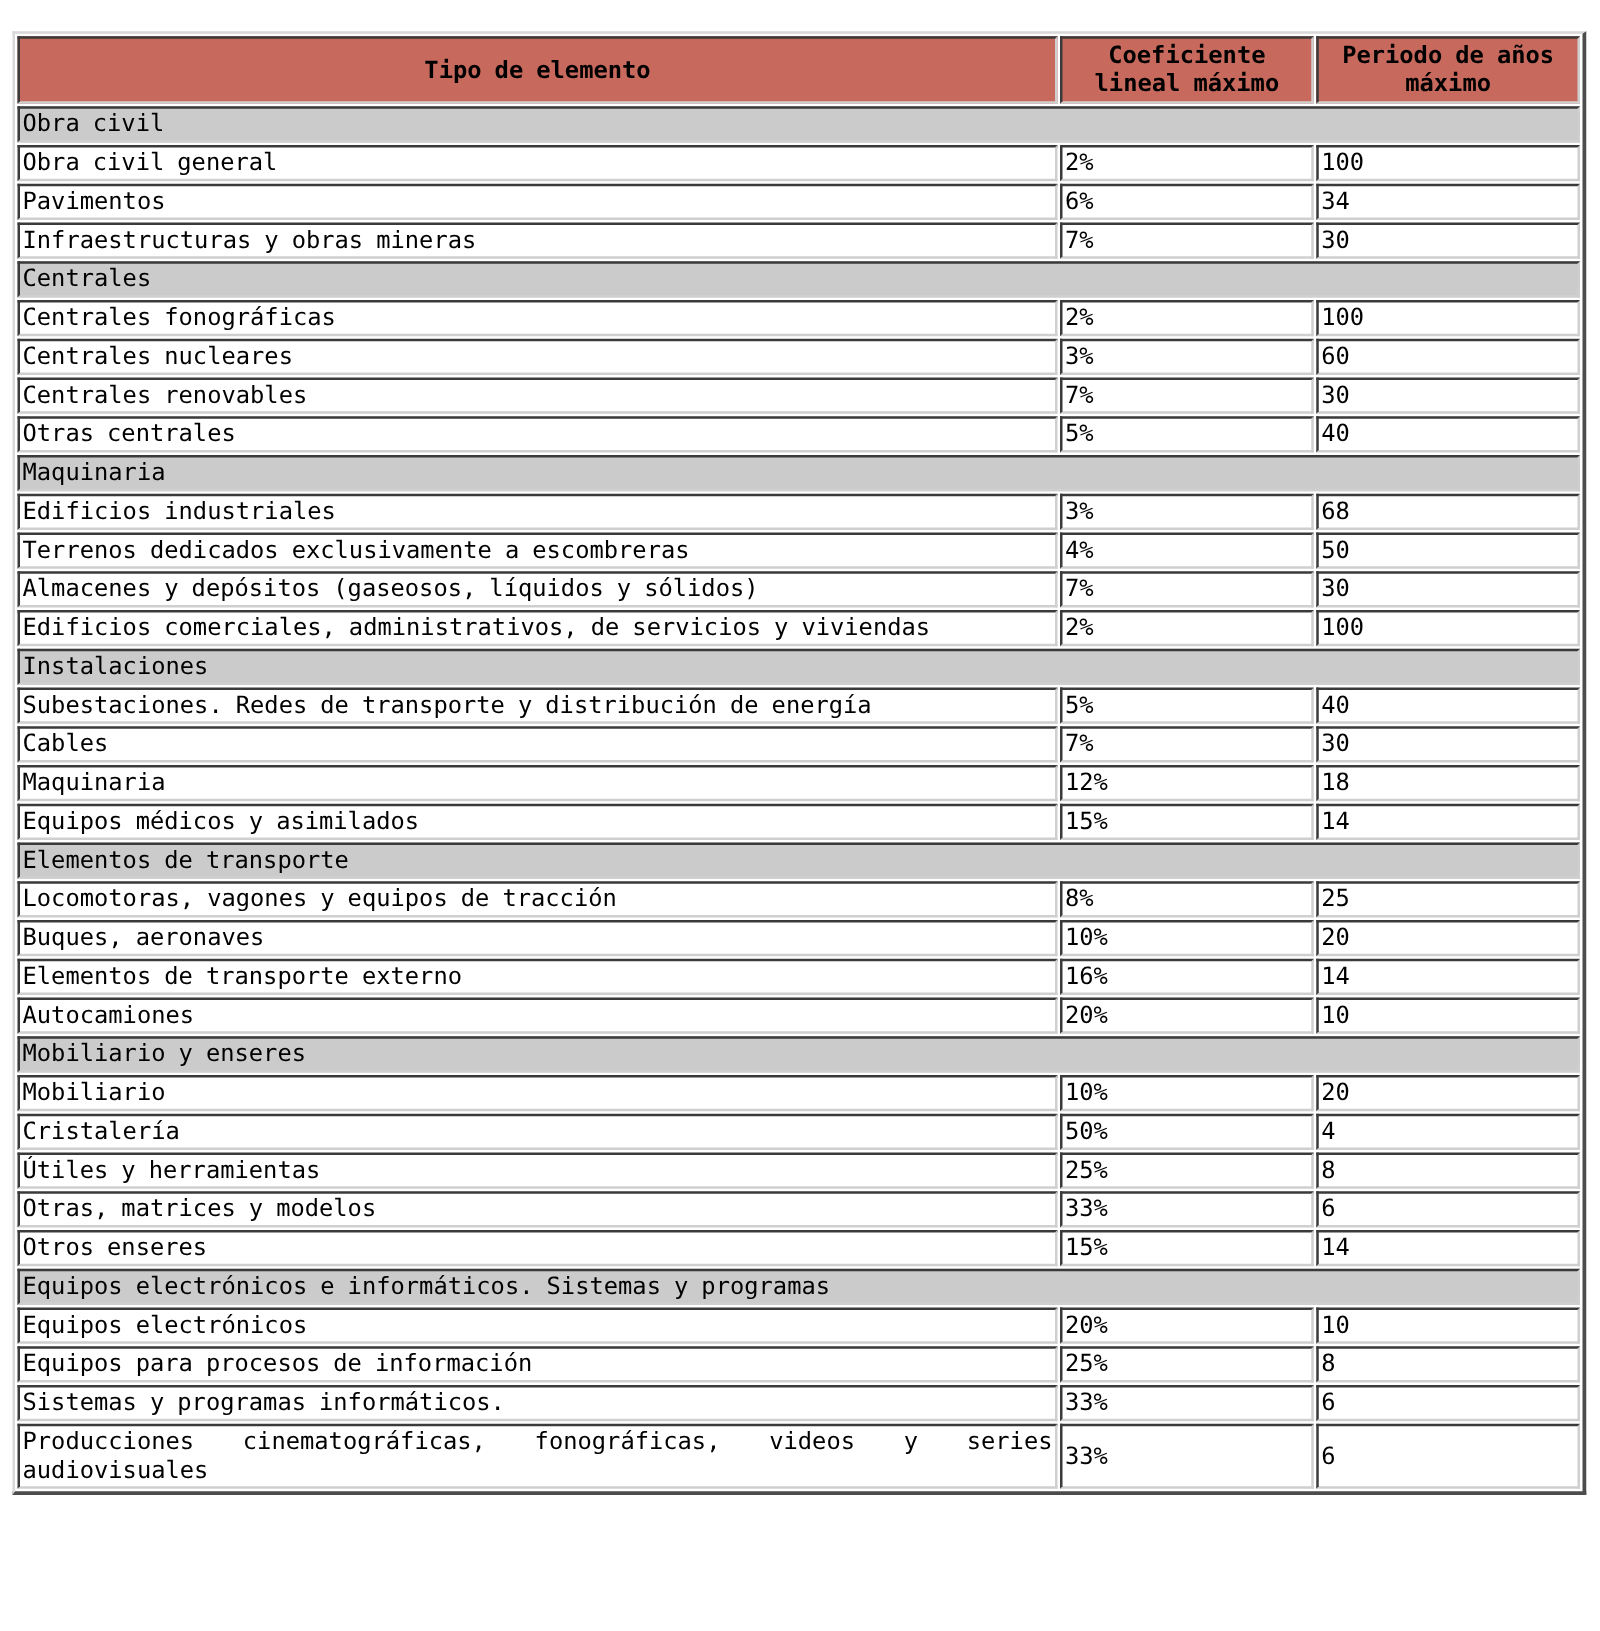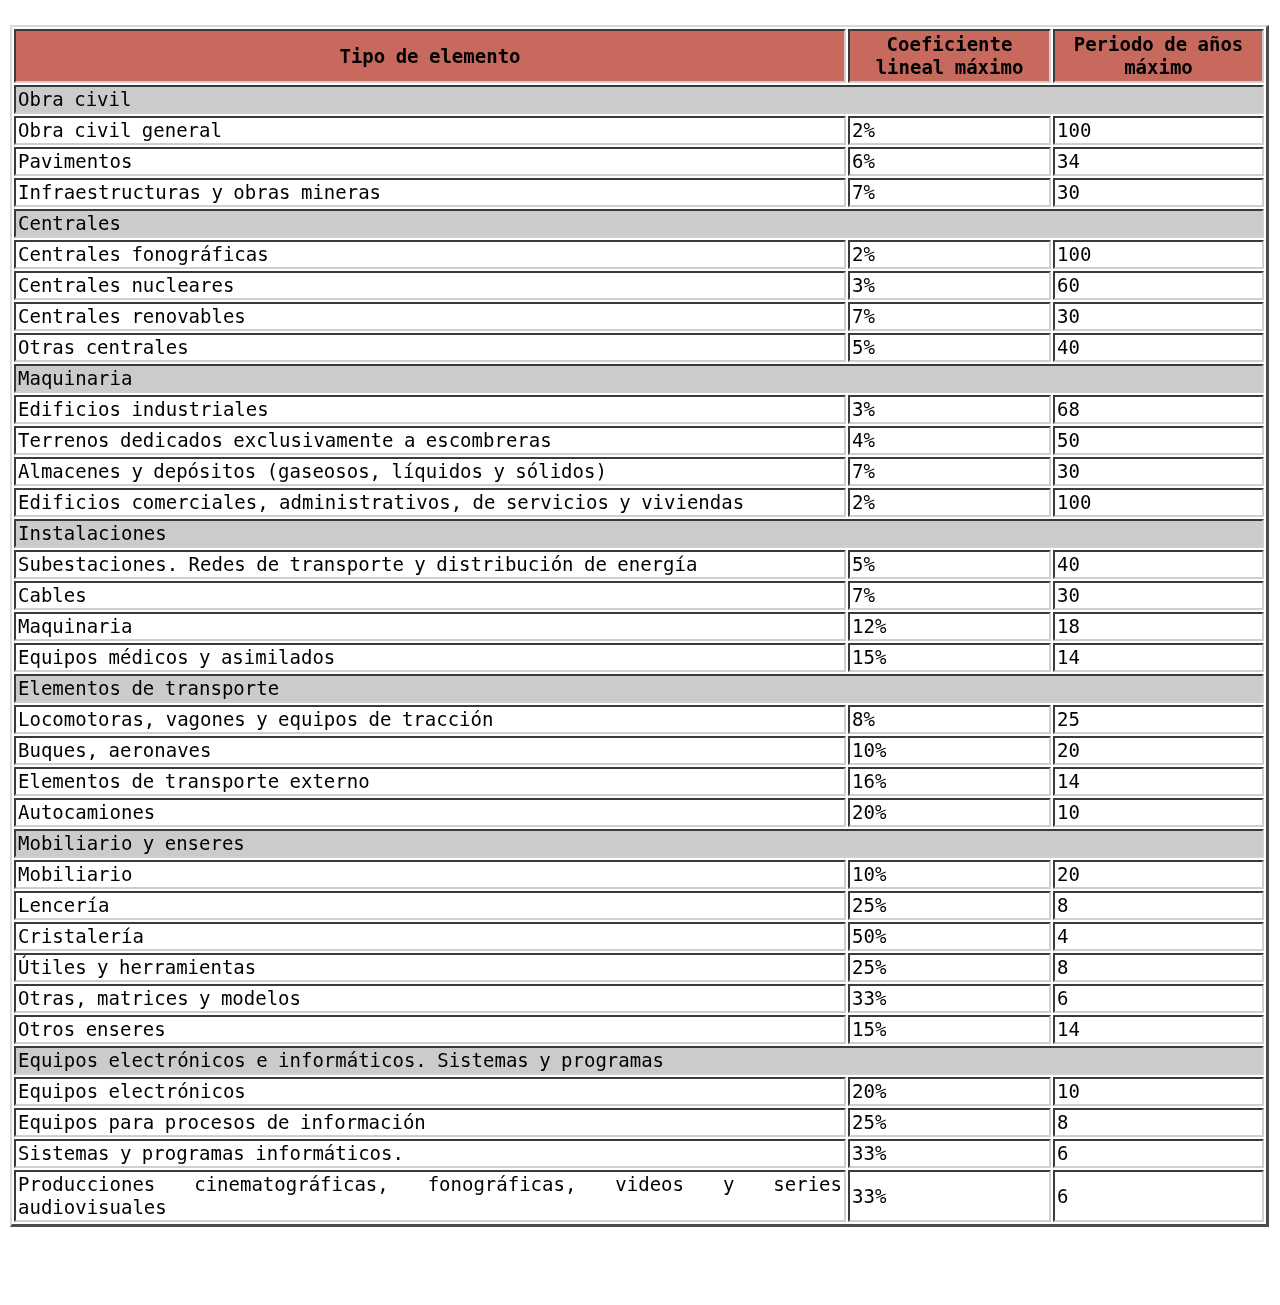--- a/index.html
+++ b/index.html
@@ -190,25 +190,20 @@
       </tr>
       <tr>
         <td colspan="3" class="section">Mobiliario y enseres</td>
       </tr>
       <tr>
         <td>Mobiliario</td>
         <td>10%</td>
         <td>20</td>
       </tr>
       <tr>
-        <td>Lencería</td>
-        <td>25%</td>
-        <td>8</td>
-      </tr>
-      <tr>
         <td>Cristalería</td>
         <td>50%</td>
         <td>4</td>
       </tr>
       <tr>
         <td>Útiles y herramientas</td>
         <td>25%</td>
         <td>8</td>
       </tr>
       <tr>

